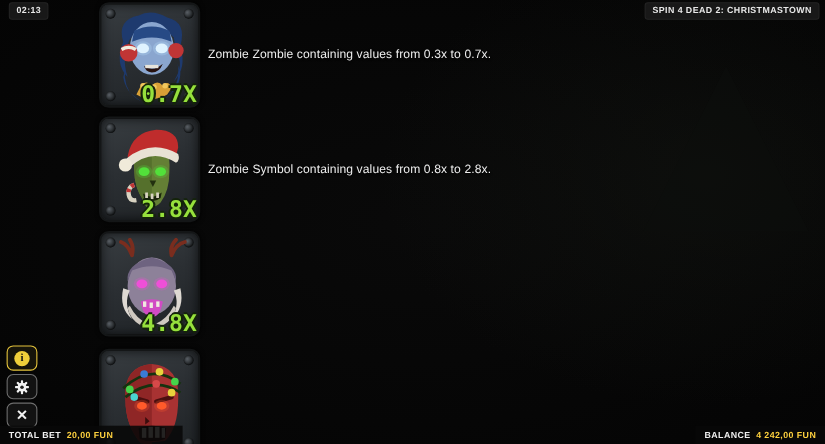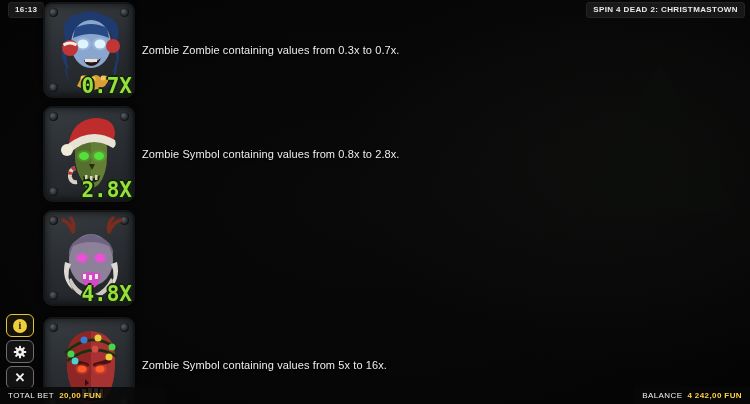--- a/index.html
+++ b/index.html
@@ -33,20 +33,21 @@
   .badge.title{right:5px;margin-left:24px;}
 
   
   .symbol-row{position:absolute;left:43px;display:flex;align-items:center;}
   .tile{
     position:relative;width:92px;height:96px;flex:0 0 92px;
     background:linear-gradient(160deg,#383d41 0%,#2b2f33 45%,#1f2326 100%);
     border:2px solid #141617;border-radius:9px;box-sizing:border-box;
     box-shadow:inset 0 0 10px rgba(0,0,0,.7), 0 0 4px rgba(0,0,0,.8);
     overflow:hidden;
+    margin-left:47px;
   }
   .bolt{position:absolute;width:9px;height:9px;border-radius:50%;
     background:radial-gradient(circle at 35% 35%, #5a6066, #1a1d1f 70%);
     box-shadow:0 0 2px #000 inset;}
   .bolt.tl{left:4px;top:4px}.bolt.tr{right:4px;top:4px}
   .bolt.bl{left:4px;bottom:4px}.bolt.br{right:4px;bottom:4px}
   .tile svg.zombie{position:absolute;left:6px;top:4px;width:80px;height:88px;}
   .mult{
     position:absolute;right:1px;bottom:-1px;
     font-family:"DejaVu Sans Mono",monospace;font-weight:bold;
@@ -73,30 +74,30 @@
   }
   .x-glyph{color:#f2f2f2;font-size:13px;font-weight:bold;line-height:13px;}
 
   
   .footer-box{
     position:absolute;bottom:0;height:17px;display:flex;align-items:center;
     background:rgba(8,8,8,.88);padding:0 8px;white-space:nowrap;z-index:5;
   }
   .footer-box.left{left:0;width:150px;}
   .footer-box.right{right:0;}
-  .f-label{color:#f0f0f0;font-size:8px;font-weight:normal;letter-spacing:.4px;}
+  .f-label{color:#f0f0f0;font-size:8px;font-weight:bold;letter-spacing:.4px;}
   .f-value{color:#ffd23f;font-size:8px;font-weight:bold;letter-spacing:.4px;margin-left:5px;}
 </style>
 </head>
 <body>
 
 <div class="bg-vignette"></div>
 <div class="bg-silhouette"></div>
 
-<div class="badge time">16:13</div>
+<div class="badge time">02:13</div>
 <div class="badge title">SPIN 4 DEAD 2: CHRISTMASTOWN</div>
 
 <div class="symbol-row" style="top:2px;">
   <div class="tile">
     <span class="bolt tl"></span>
     <span class="bolt tr"></span>
     <span class="bolt bl"></span>
     <span class="bolt br"></span>
     <svg class="zombie" viewBox="0 0 80 88">
       <path d="M14 30 Q8 10 28 6 Q40 0 54 8 Q72 12 66 34 Q72 54 60 66 Q70 50 62 40 L60 26 Q52 18 40 20 Q26 18 20 28 Q12 44 18 62 Q6 50 14 30Z" fill="#1e3a6e"></path>
@@ -202,21 +203,20 @@
       <path d="M14 30 Q40 6 66 26 M16 38 Q42 18 66 34" stroke="#16320f" stroke-width="2.5" fill="none"></path>
       <circle cx="20" cy="31" r="3.5" fill="#46d44a"></circle>
       <circle cx="33" cy="17" r="3.5" fill="#3a7bd6"></circle>
       <circle cx="47" cy="15" r="3.5" fill="#e8d23c"></circle>
       <circle cx="61" cy="24" r="3.5" fill="#46d44a"></circle>
       <circle cx="24" cy="38" r="3.5" fill="#49d6d0"></circle>
       <circle cx="44" cy="26" r="3.5" fill="#d64949"></circle>
       <circle cx="58" cy="34" r="3.5" fill="#e8d23c"></circle>
     </svg>
   </div>
-  <span class="desc">Zombie Symbol containing values from 5x to 16x.</span>
 </div>
 
 <div class="side-btn active" style="top:314px;">
   <span class="info-circle">i</span>
 </div>
 <div class="side-btn" style="top:340px;">
   <svg width="16" height="16" viewBox="0 0 24 24">
     <g fill="#f2f2f2">
       <rect x="10.5" y="2.5" width="3" height="5" rx="1"></rect>
       <rect x="10.5" y="16.5" width="3" height="5" rx="1"></rect>

